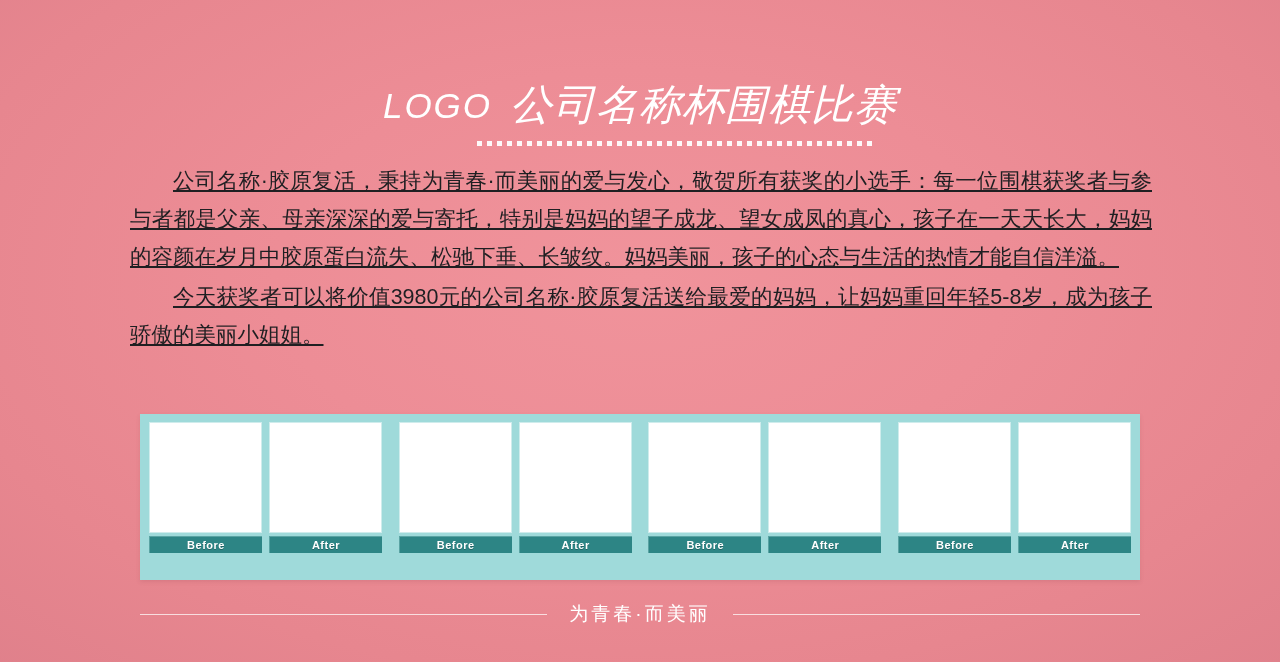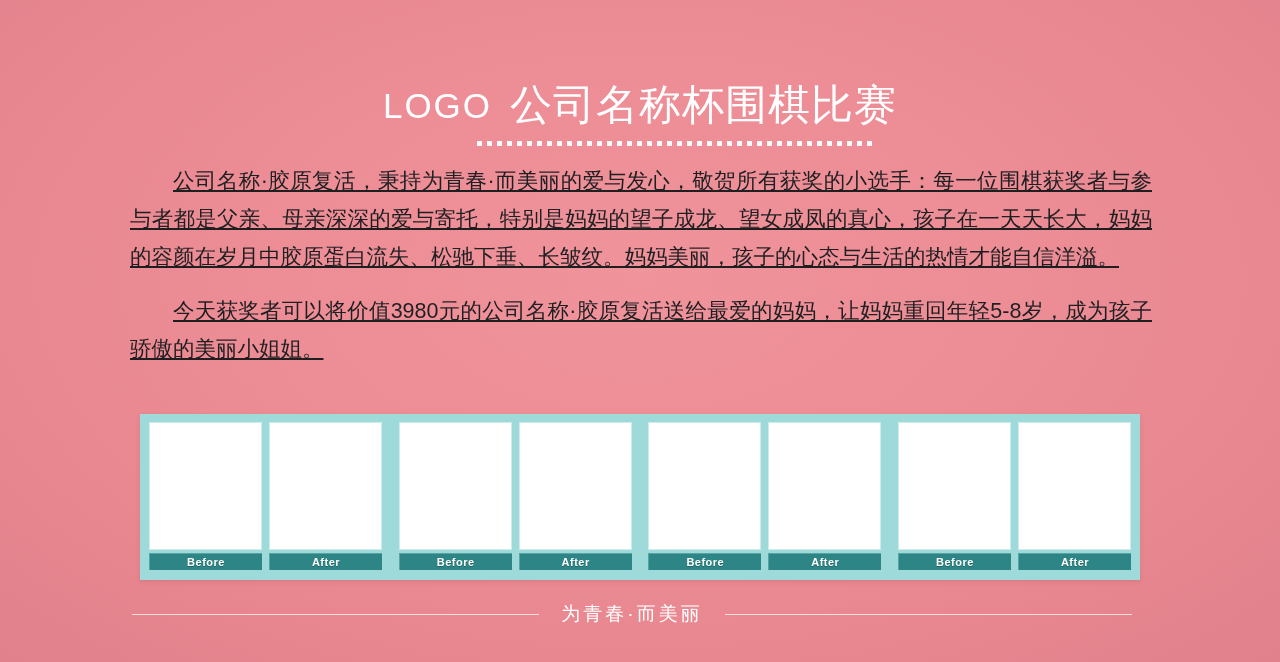--- a/index.html
+++ b/index.html
@@ -27,20 +27,21 @@
     overflow: hidden;
   }
 
   
   .title-block {
     position: absolute;
     left: 0;
     top: 84px;
     width: 1280px;
     text-align: center;
+    font-style: italic;
   }
   .title-row {
     display: inline-block;
     white-space: nowrap;
     line-height: 1;
   }
   .title-logo {
     font-size: 35px;
     letter-spacing: 2px;
     color: #ffffff;
@@ -85,33 +86,33 @@
     font-family: "Liberation Sans", "DejaVu Sans", sans-serif;
     text-decoration: underline;
   }
   .body-copy p {
     margin: 0;
     text-indent: 2em;
     text-align: justify;
     text-align-last: left;
   }
   .body-copy p + p {
-    margin-top: 16px;
+    margin-top: 2px;
   }
 
   
   .gallery {
     position: absolute;
     left: 140px;
     top: 414px;
     width: 1000px;
     height: 166px;
     background: #9fdada;
     box-sizing: border-box;
-    padding: 8px 9px 10px 9px;
+    padding: 8px 9px 27px 9px;
     display: flex;
     justify-content: space-between;
     align-items: stretch;
     box-shadow: 0 2px 4px rgba(150,70,85,0.18);
   }
   .pair {
     display: flex;
     gap: 7px;
     height: 100%;
   }
@@ -144,21 +145,21 @@
     box-sizing: border-box;
     border-top: 1px solid #59a3a3;
     border-left: 1px solid #59a3a3;
     text-shadow: 0 1px 0 rgba(0,0,0,0.25);
     font-family: "Liberation Sans", sans-serif;
   }
 
   
   .footer {
     position: absolute;
-    left: 132px;
+    left: 140px;
     top: 596px;
     width: 1000px;
     height: 36px;
     display: flex;
     align-items: center;
     justify-content: flex-start;
     gap: 0;
   }
   .footer-rule {
     flex: 1 1 auto;

